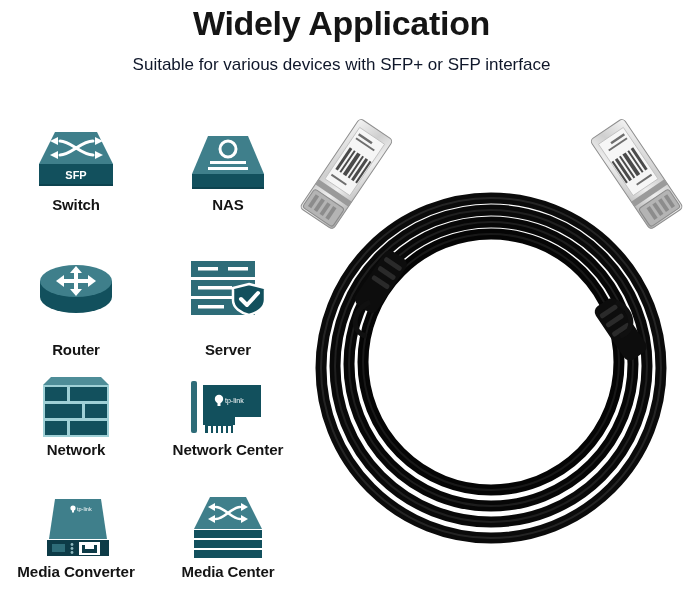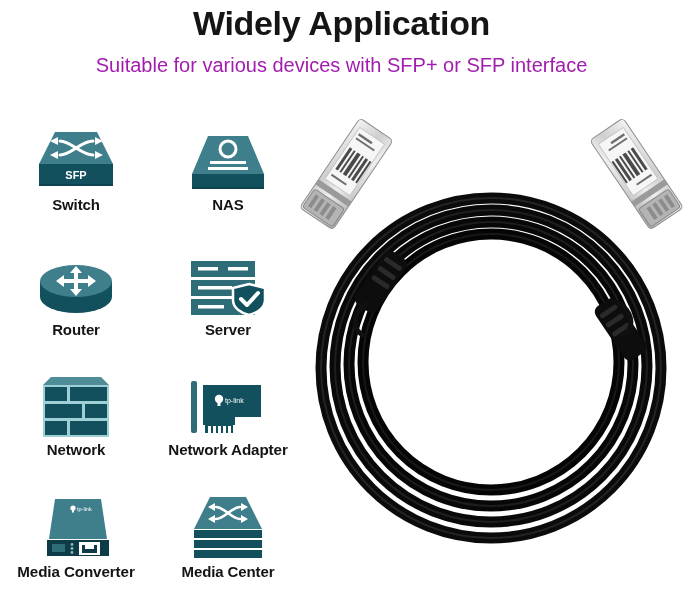--- a/index.html
+++ b/index.html
@@ -10,30 +10,30 @@
   }
   #page{position:relative;width:683px;height:445px;}
 
   
   .header{position:absolute;left:0;top:0;width:683px;text-align:center;}
   .title{
     font-size:34px;font-weight:bold;color:#151515;
     letter-spacing:-0.3px;margin:0;padding-top:1px;line-height:44px;
   }
   .subtitle{
-    font-size:20px;font-weight:400;color:#a21caf;
+    font-size:17px;font-weight:400;color:#0f172a;
     line-height:26px;margin:0;padding-top:7px;
   }
 
   
   .grid{position:absolute;left:0;top:122px;width:305px;}
   .grid-row{display:flex;width:305px;}
   .cell{width:152px;display:flex;flex-direction:column;align-items:center;text-align:right;}
   .r0 .cell{height:125px;}
-  .r1 .cell{height:120px;}
+  .r1 .cell{height:120px;gap:20px;}
   .r2 .cell{height:122px;}
   .r3 .cell{height:116px;}
   .icon-box{height:72px;display:flex;align-items:flex-end;justify-content:center;}
   .cap{
     font-size:15px;font-weight:bold;color:#141414;
     margin-top:2px;white-space:nowrap;letter-spacing:-0.1px;
   }
   .cap.wide{font-size:15.2px;}
 
   
@@ -167,21 +167,21 @@
             </g>
             <g fill="#ffffff">
               <rect x="25" y="49" width="3" height="7"></rect>
               <rect x="30" y="49" width="3" height="7"></rect>
               <rect x="35" y="49" width="3" height="7"></rect>
               <rect x="40" y="49" width="3" height="7"></rect>
               <rect x="45" y="49" width="3" height="7"></rect>
             </g>
           </svg>
         </div>
-        <div class="cap wide">Network Adapter</div>
+        <div class="cap wide">Network Center</div>
       </div>
     </div>
 
     <div class="grid-row r3">
 
       <div class="cell">
         <div class="icon-box">
           <svg width="70" height="64" viewBox="0 0 70 64">
             <polygon points="14,2 60,2 66,42 8,42" fill="#3f7f8b"></polygon>
             <rect x="6" y="43" width="62" height="16" fill="#0d3b47"></rect>

